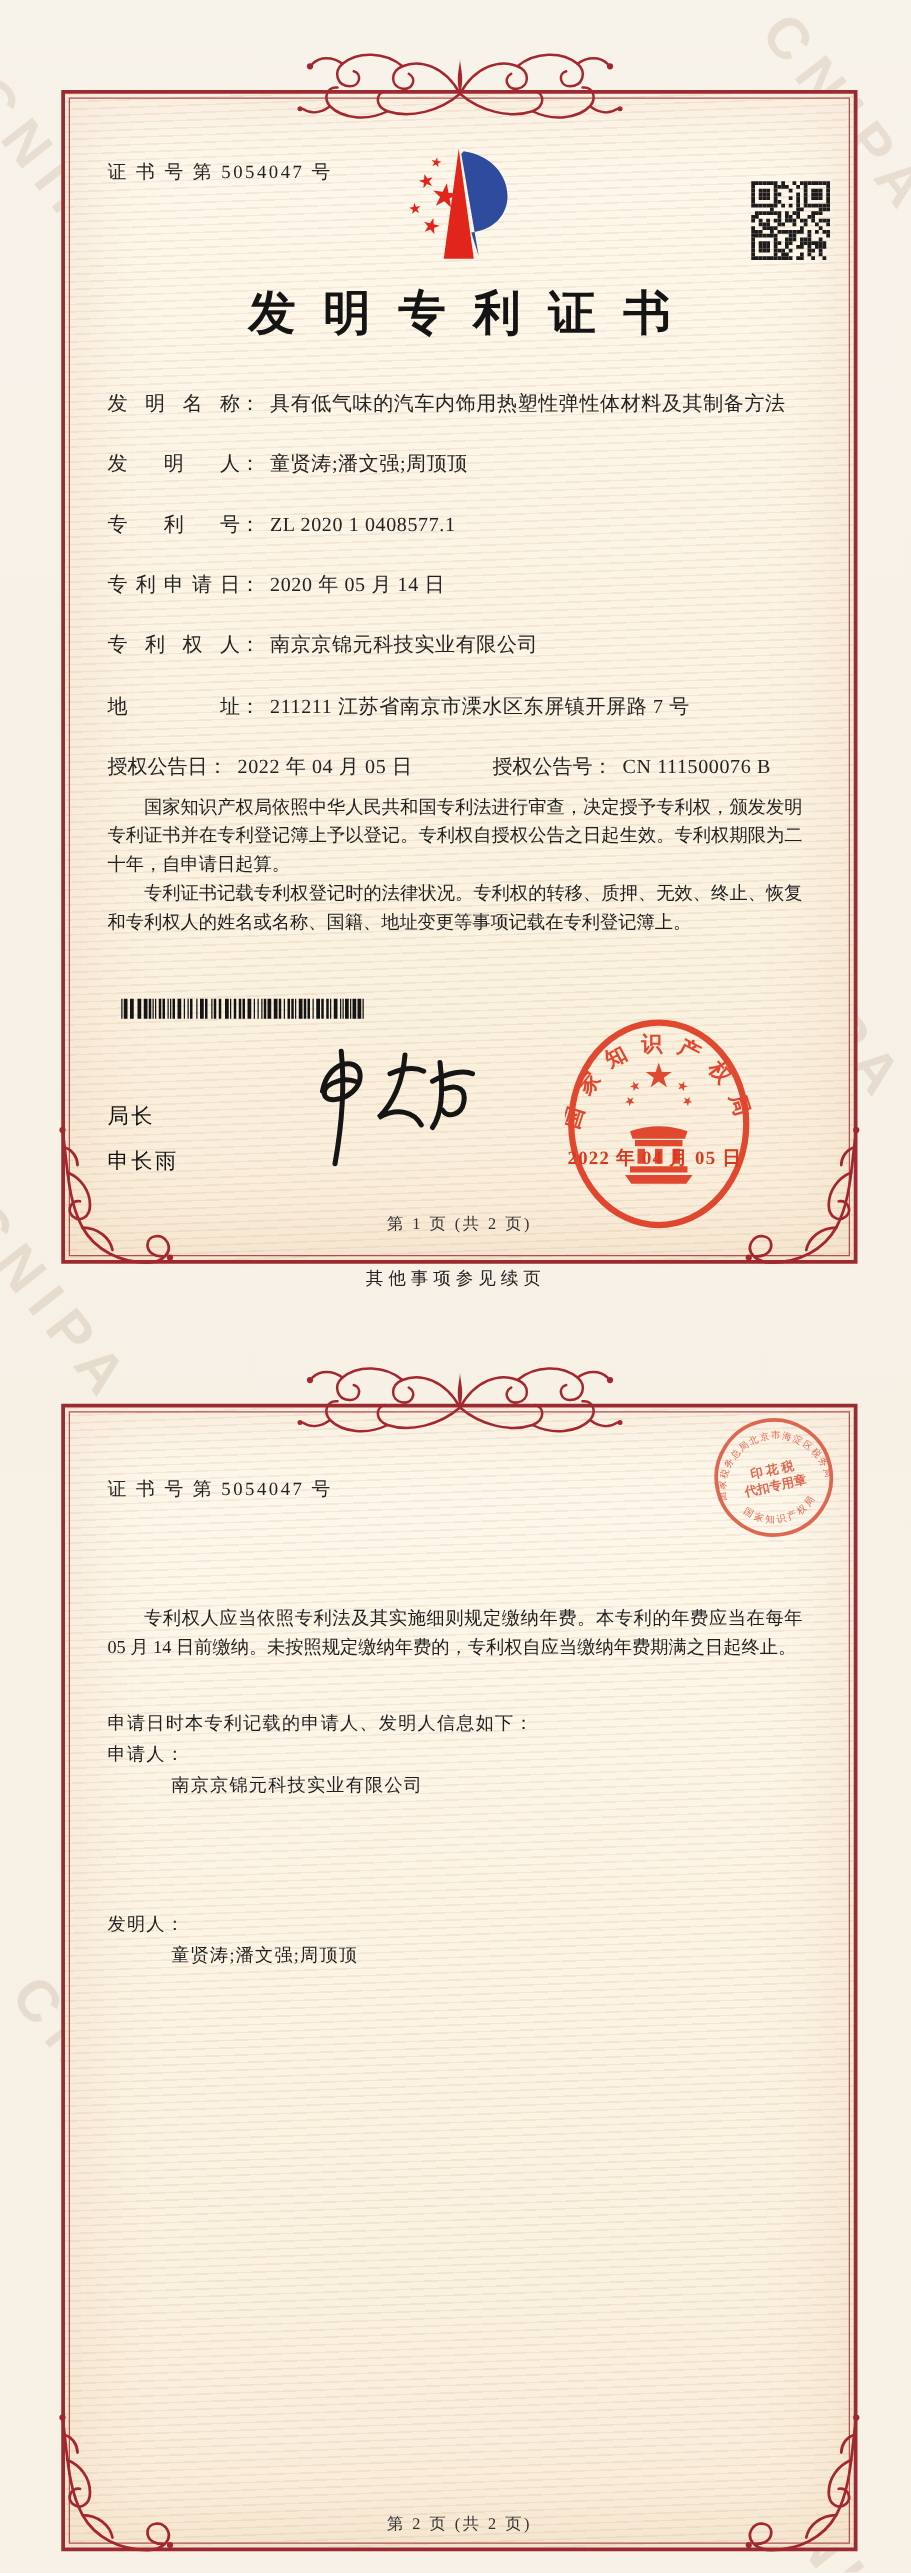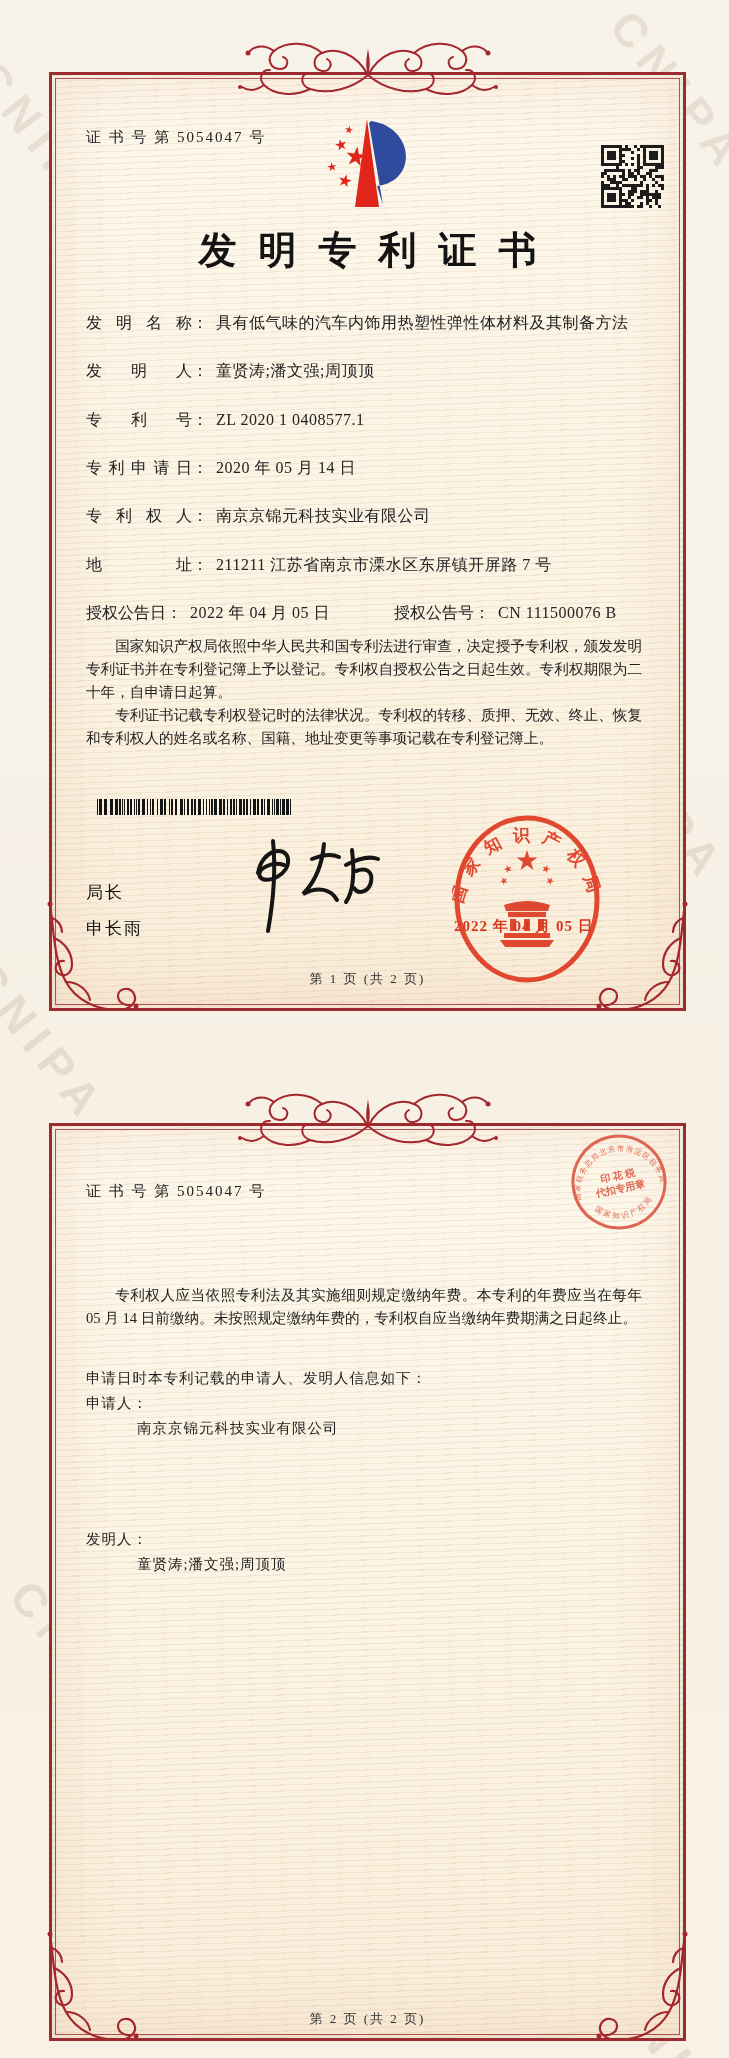--- a/index.html
+++ b/index.html
@@ -734,20 +734,21 @@
           <rect x="52" y="120" width="46" height="5"></rect>
           <path d="M48,127 h54 l-5,7 h-44 Z"></path>
         </g>
       </svg>
       <div class="sealdate">2022 年 04 月 05 日</div>
     </div>
 
     <div class="pfooter" style="top:895px">第 1 页 (共 2 页)</div>
   </section>
 
+  <div class="between-note">其他事项参见续页</div>
 
   <section class="page page2">
 
     <svg class="abs" style="left:176px;top:-38px" width="280" height="64" viewBox="0 0 280 64">
         <use href="#flourishTop"></use>
       </svg>
     <svg class="abs" style="left:-8px;bottom:-10px" width="100" height="120" viewBox="0 0 100 120">
         <use href="#cornerG"></use>
       </svg>
     <svg class="abs" style="right:-8px;bottom:-10px" width="100" height="120" viewBox="0 0 100 120">

